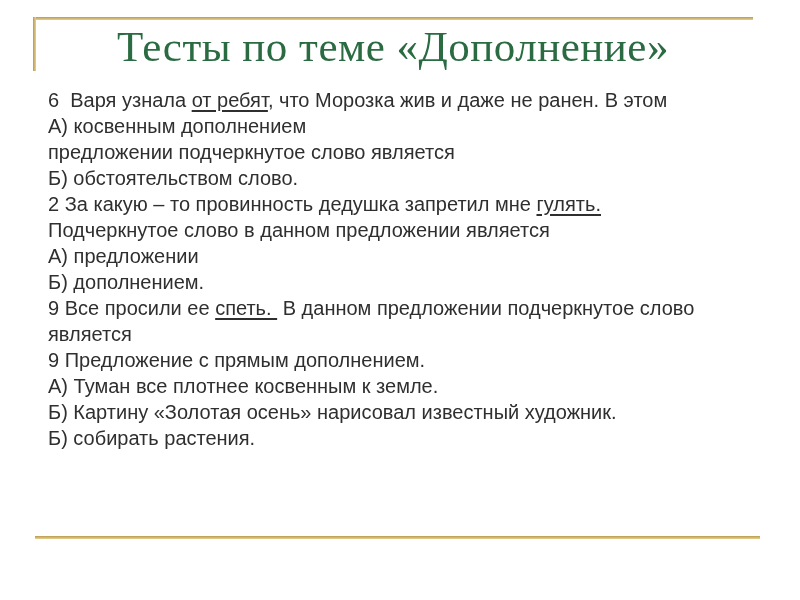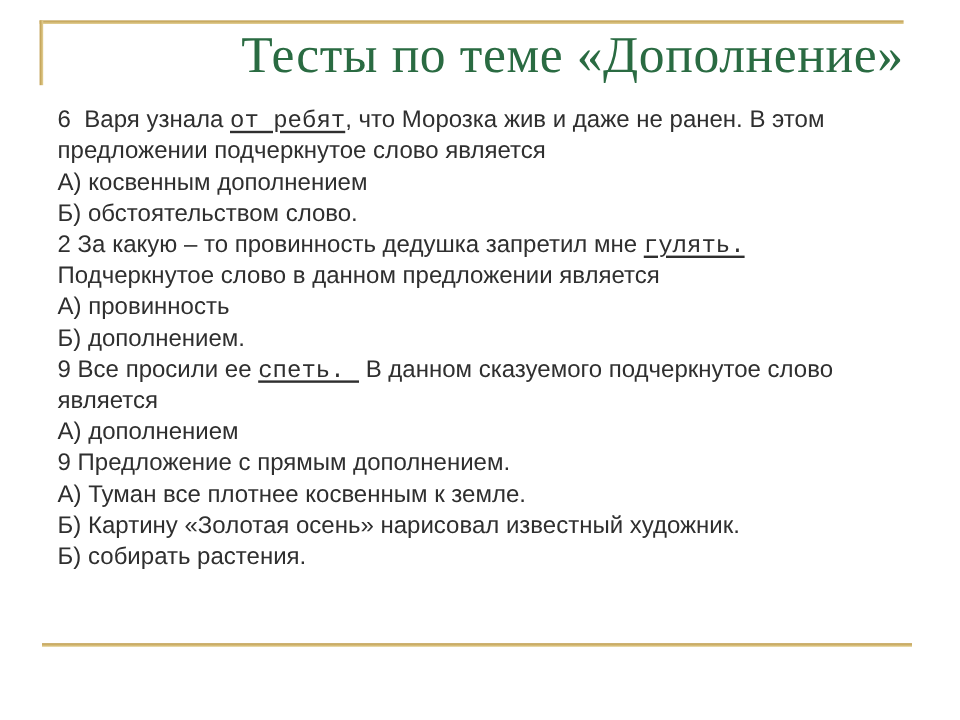--- a/index.html
+++ b/index.html
@@ -22,63 +22,61 @@
     background: linear-gradient(to right, var(--accent_gold, #bd9a4a), var(--accent_gold_light, #e4d196));
   }
   .bottom-h {
     left: 35px; top: 536px; width: 725px; height: 3px;
     background: linear-gradient(to bottom, var(--accent_gold, #bd9a4a), var(--accent_gold_light, #e4d196));
   }
   .title {
     position: absolute;
     left: 33px; top: 22px; width: 720px;
     margin: 0;
-    text-align: right;
+    text-align: center;
     font-family: "Liberation Serif", serif;
     font-weight: normal;
     font-size: 43px;
     line-height: 50px;
     letter-spacing: 0.5px;
     color: var(--title_green, #2a6b42);
   }
   .body-text {
     position: absolute;
     left: 48px; top: 87px;
     font-size: 20px;
     line-height: 26px;
     color: var(--body_text, #2f2f2f);
   }
   .line { white-space: pre; height: 26px; }
   .u {
     text-decoration: underline;
     text-decoration-thickness: 2px;
     text-underline-offset: 3px;
-    font-family: Liberation Mono, monospace;
   }
 </style>
 </head>
 <body>
 
 <div class="slide">
   <div class="border top-h"></div>
   <div class="border top-v"></div>
   <div class="border bottom-h"></div>
 
   <h1 class="title">Тесты по теме «Дополнение»</h1>
 
   <div class="body-text" id="body-text">
       <div class="line"><span>6  Варя узнала </span><span class="u">от ребят</span><span>, что Морозка жив и даже не ранен. В этом</span></div>
+      <div class="line"><span>А) косвенным дополнением</span></div>
       <div class="line"><span>предложении подчеркнутое слово является</span></div>
-      <div class="line"><span>А) косвенным дополнением</span></div>
       <div class="line"><span>Б) обстоятельством слово.</span></div>
       <div class="line"><span>2 За какую – то провинность дедушка запретил мне </span><span class="u">гулять.</span></div>
       <div class="line"><span>Подчеркнутое слово в данном предложении является</span></div>
-      <div class="line"><span>А) провинность</span></div>
+      <div class="line"><span>А) предложении</span></div>
       <div class="line"><span>Б) дополнением.</span></div>
-      <div class="line"><span>9 Все просили ее </span><span class="u">спеть. </span><span> В данном сказуемого подчеркнутое слово</span></div>
+      <div class="line"><span>9 Все просили ее </span><span class="u">спеть. </span><span> В данном предложении подчеркнутое слово</span></div>
       <div class="line"><span>является</span></div>
-      <div class="line"><span>А) дополнением</span></div>
       <div class="line"><span>9 Предложение с прямым дополнением.</span></div>
       <div class="line"><span>А) Туман все плотнее косвенным к земле.</span></div>
       <div class="line"><span>Б) Картину «Золотая осень» нарисовал известный художник.</span></div>
       <div class="line"><span>Б) собирать растения.</span></div>
     </div>
 </div>
 
 </body></html>

